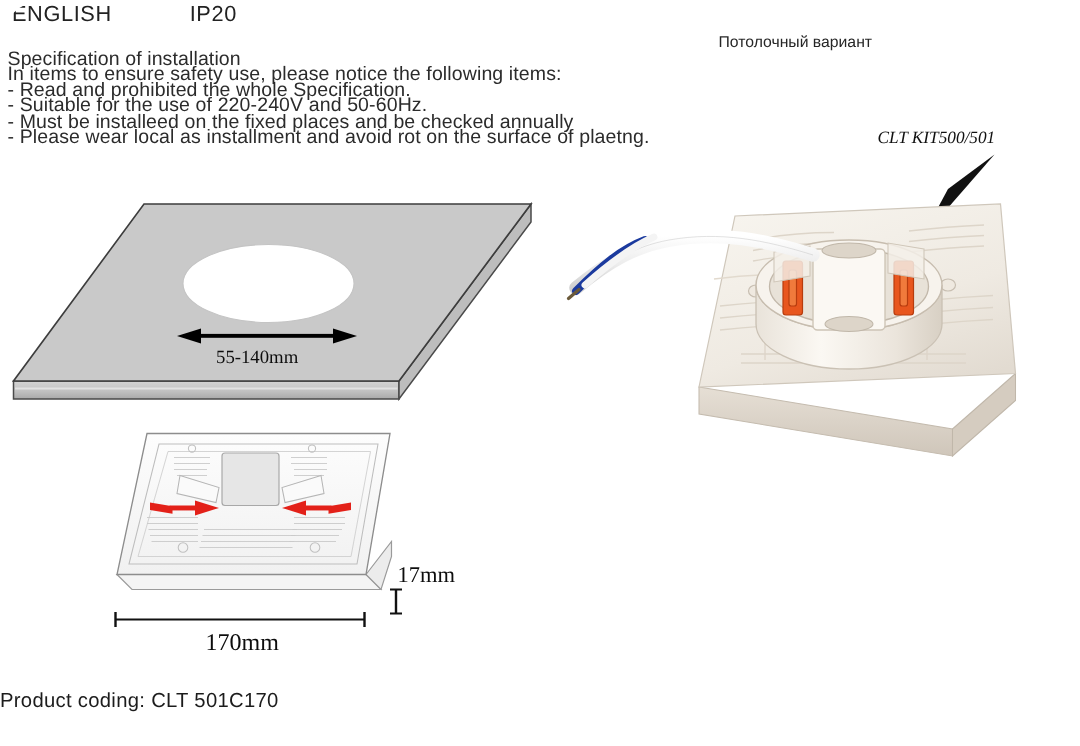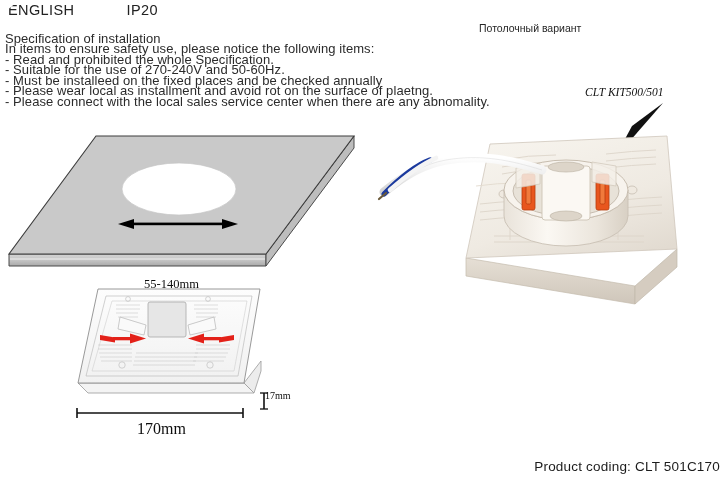--- a/index.html
+++ b/index.html
@@ -87,32 +87,31 @@
   .dim {
     position: absolute;
     font-family: "Liberation Serif", serif;
     color: #0d0d0d;
     white-space: nowrap;
   }
   .dim-hole {
     left: 144px;
     top: 231px;
     font-size: 12.5px;
-    margin-top: 46px;
   }
   .dim-170 {
     left: 137px;
     top: 420px;
     font-size: 16px;
     text-align: right;
   }
   .dim-17 {
     left: 265px;
-    top: 390px;
-    font-size: 10px;
+    top: 376px;
+    font-size: 15px;
   }
 
   
   .panel-fig {
     position: absolute;
     left: 68px;
     top: 283px;
     width: 200px;
     height: 130px;
   }
@@ -139,43 +138,42 @@
     width: 348px;
     height: 200px;
   }
 
   
   .footer {
     position: absolute;
     top: 459px;
     left: 0;
     width: 720px;
-    text-align: right;
+    text-align: left;
     font-size: 13.5px;
     color: #1c1c1c;
     letter-spacing: 0.2px;
   }
 </style>
 </head>
 <body>
 
 <div id="page">
 
   <div class="hdr">
     <span class="lang">ENGLISH</span><span class="ip">IP20</span>
   </div>
 
   <div class="spec">
     <div>Specification of installation</div>
     <div>In items to ensure safety use, please notice the following items:</div>
     <div>- Read and prohibited the whole Specification.</div>
-    <div>- Suitable for the use of 270-240V and 50-60Hz.</div>
+    <div>- Suitable for the use of 220-240V and 50-60Hz.</div>
     <div>- Must be installeed on the fixed places and be checked annually</div>
     <div>- Please wear local as installment and avoid rot on the surface of plaetng.</div>
-    <div>- Please connect with the local sales service center when there are any abnomality.</div>
   </div>
 
   <div class="ru-caption">Потолочный вариант</div>
 
   <div class="kit-label">CLT KIT500/501</div>
   <svg class="kit-arrow" viewBox="0 0 54 48">
     <path d="M51 2 L17 41 L12 46 L13 38 L20 25 Z" fill="#111111"></path>
   </svg>
 
   <svg class="plate-fig" viewBox="0 0 360 160">

